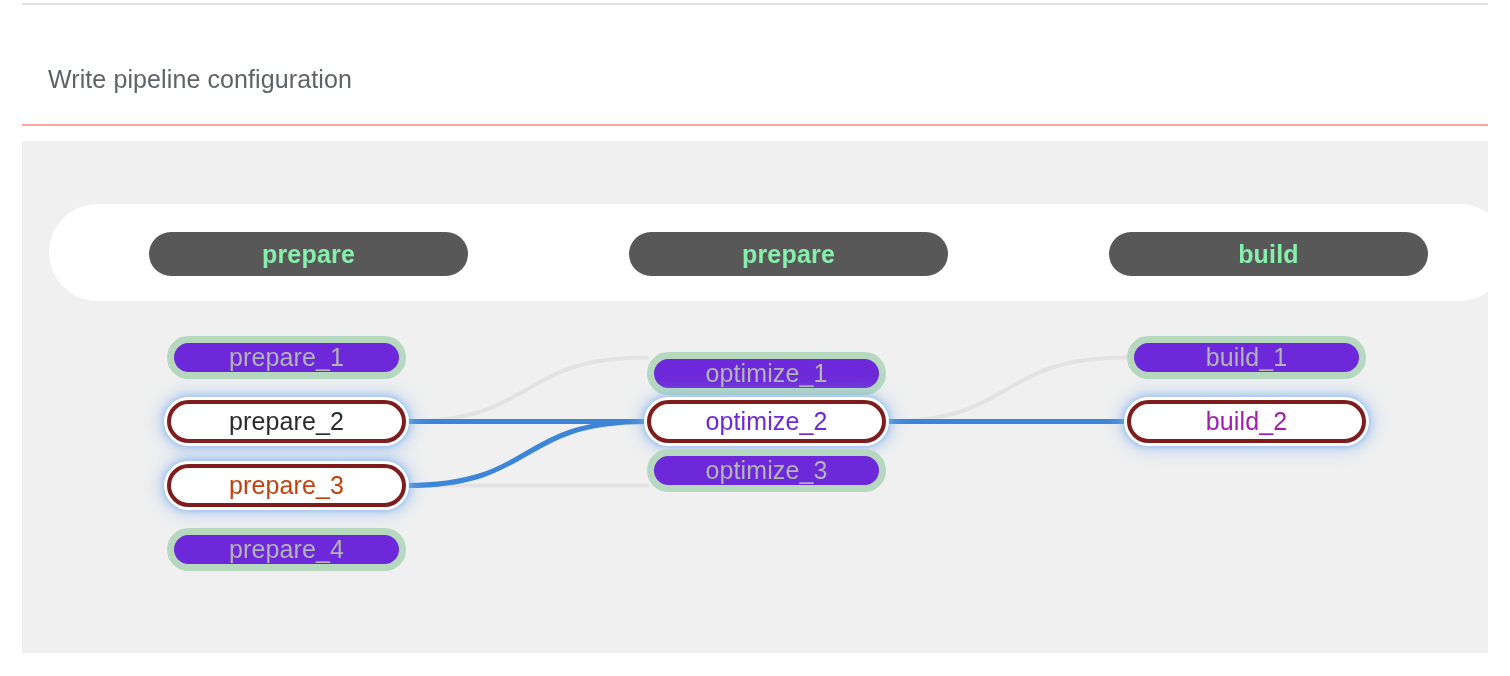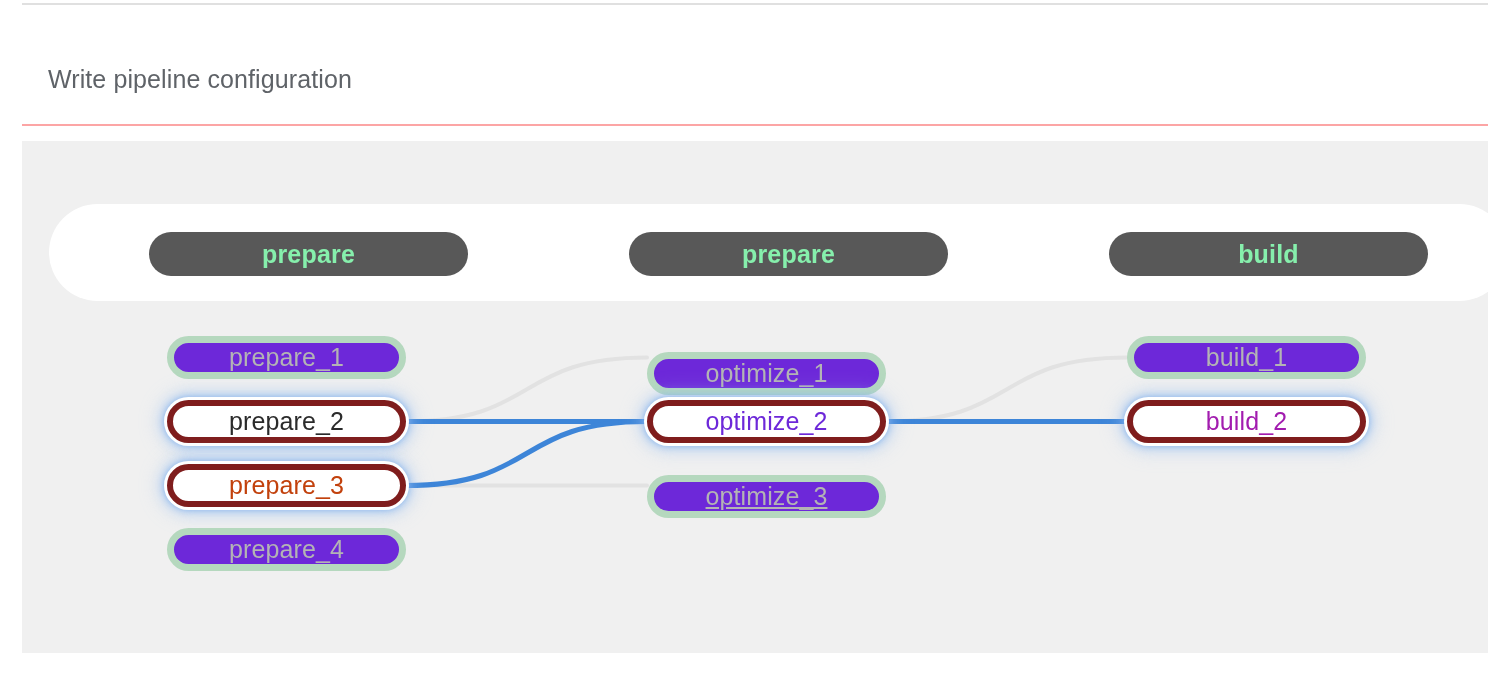--- a/index.html
+++ b/index.html
@@ -124,21 +124,21 @@
     cursor: pointer;
   }
   .node-inactive {
     background: #6d28d9;
     border: 7px solid #701a75;
     color: #b4b4b4;
     font-weight: 400;
   }
   .node-active {
     background: #ffffff;
-    border: 6px solid #7f1d1d;
+    border: 4px solid #7f1d1d;
     color: #2b2b2b;
     font-weight: 400;
     box-shadow:
       0 0 0 3px rgba(255,255,255,1),
       0 0 5px 4px rgba(120,170,235,0.55),
       0 0 12px 7px rgba(140,185,240,0.40),
       0 0 20px 10px rgba(165,200,245,0.22);
   }
 </style>
 </head>
@@ -192,21 +192,21 @@
       </div>
       <div class="node node-inactive" style="left: 145px; top: 387px; border-color: rgb(181, 216, 190); color: rgb(180, 180, 180);">
         <span>prepare_4</span>
       </div>
       <div class="node node-inactive" style="left: 625px; top: 195px; border-color: rgb(181, 216, 190); color: rgb(180, 180, 180); margin-top: 16px;">
         <span>optimize_1</span>
       </div>
       <div class="node node-active" style="left: 625px; top: 259px; color: #6d28d9;">
         <span>optimize_2</span>
       </div>
-      <div class="node node-inactive" style="left: 625px; top: 334px; border-color: rgb(181, 216, 190); color: rgb(180, 180, 180); text-decoration: underline;">
+      <div class="node node-inactive" style="left: 625px; top: 308px; border-color: rgb(181, 216, 190); color: rgb(180, 180, 180);">
         <span>optimize_3</span>
       </div>
       <div class="node node-inactive" style="left: 1105px; top: 195px; border-color: rgb(181, 216, 190); color: rgb(180, 180, 180);">
         <span>build_1</span>
       </div>
       <div class="node node-active" style="left: 1105px; top: 259px; color: #a21caf; text-align: right;">
         <span>build_2</span>
       </div>
     </div>
 

